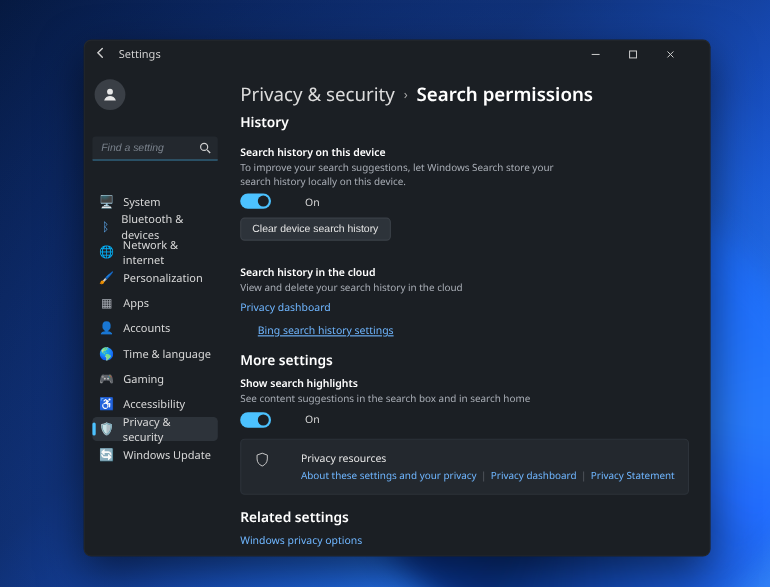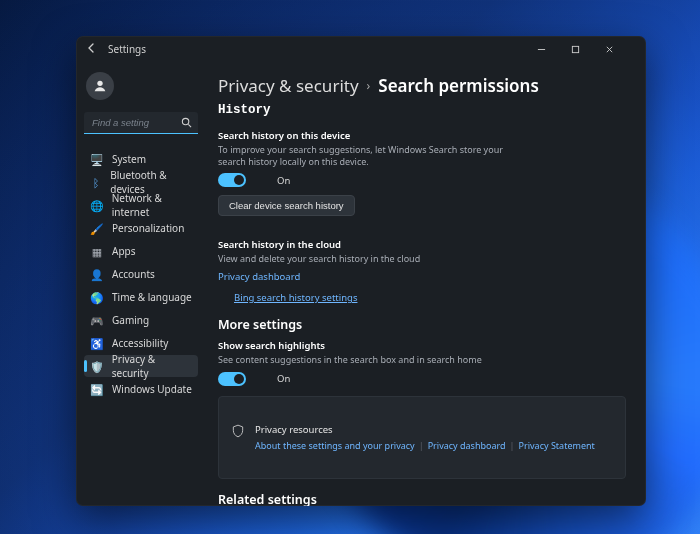--- a/index.html
+++ b/index.html
@@ -34,21 +34,21 @@
   }
   .tb-left { display:flex; align-items:center; gap:10px; }
   .back-arrow { color:#cfcfcf; }
   .app-title { font-size:10px; color:#cfcfcf; }
   .winbtns { display:flex; gap:0; }
   .winbtn { width:34px; height:26px; display:flex; align-items:center; justify-content:center; color:#cfcfcf; }
   .winbtn svg { width:9px; height:9px; }
   .body { flex:1; display:flex; overflow:hidden; }
 
   
-  .sidebar { width:130px; padding: 6px 8px 0 8px; display:flex; flex-direction:column; gap:4px; overflow:hidden; }
+  .sidebar { width:130px; padding: 6px 8px 0 8px; display:flex; flex-direction:column; gap:16px; overflow:hidden; }
   .avatar { width:28px; height:28px; border-radius:50%; background:#3a3f46; display:flex; align-items:center; justify-content:center; margin:4px 0 8px 2px; }
   .avatar svg { width:16px; height:16px; fill:#e8e8e8; }
   .search-row { position:relative; margin-bottom:10px; }
   .search-input {
     width:100%; height:22px; background:#23282e; border:none; border-bottom:1.5px solid #4cc2ff;
     border-radius:3px 3px 0 0; color:#cfcfcf; font-size:9.5px; padding:0 22px 0 8px;
   }
   .search-input::placeholder { color:#7a828c; font-style:italic; }
   .search-ico { position:absolute; right:6px; top:5px; color:#cfcfcf; }
 
@@ -89,21 +89,21 @@
   .toggle-label { font-size:9.5px;margin-left:24px; }
 
   .btn {
     background:#2d333a; border:1px solid #3b4148; color:#e4e4e4;
     padding:4px 10px; border-radius:4px; font-size:9.5px; cursor:pointer;
     margin-bottom:10px;
   }
 
   .card {
     background:#23282e; border:1px solid #2d333a; border-radius:4px;
-    padding:26px 12px; margin:10px 0 12px; display:flex; gap:10px; align-items:flex-start;
+    padding:10px 12px; margin:10px 0 12px; display:flex; gap:10px; align-items:flex-start;justify-content:space-between;
   }
   .card-ico { color:#cfcfcf; margin-top:1px; }
   .card-body .t { font-size:9.5px; color:#e6e6e6; margin-bottom:3px; }
   .links-row { font-size:9px; color:#5aa3e6;}
   .links-row span.sep{ color:#5b6068; margin:0 4px;}
 </style>
 </head>
 <body>
 <div class="swirl"></div>
 
@@ -201,21 +201,21 @@
         </div>
     </div>
 
     <div class="main">
       <div class="crumbs">
         <span class="crumb-root">Privacy &amp; security</span>
         <span class="chev">›</span>
         <span class="crumb-leaf">Search permissions</span>
       </div>
 
-      <h4 style="margin-top:0;font-family:Liberation Mono, monospace;">History</h4>
+      <h4 style="margin-top:0;">History</h4>
 
       <div class="sub">Search history on this device</div>
       <div class="desc">To improve your search suggestions, let Windows Search store your search history locally on this device.</div>
       <div class="toggle-row">
         <div class="toggle"></div>
         <span class="toggle-label">On</span>
       </div>
       <button class="btn">Clear device search history</button>
 
       <div class="sub">Search history in the cloud</div>

